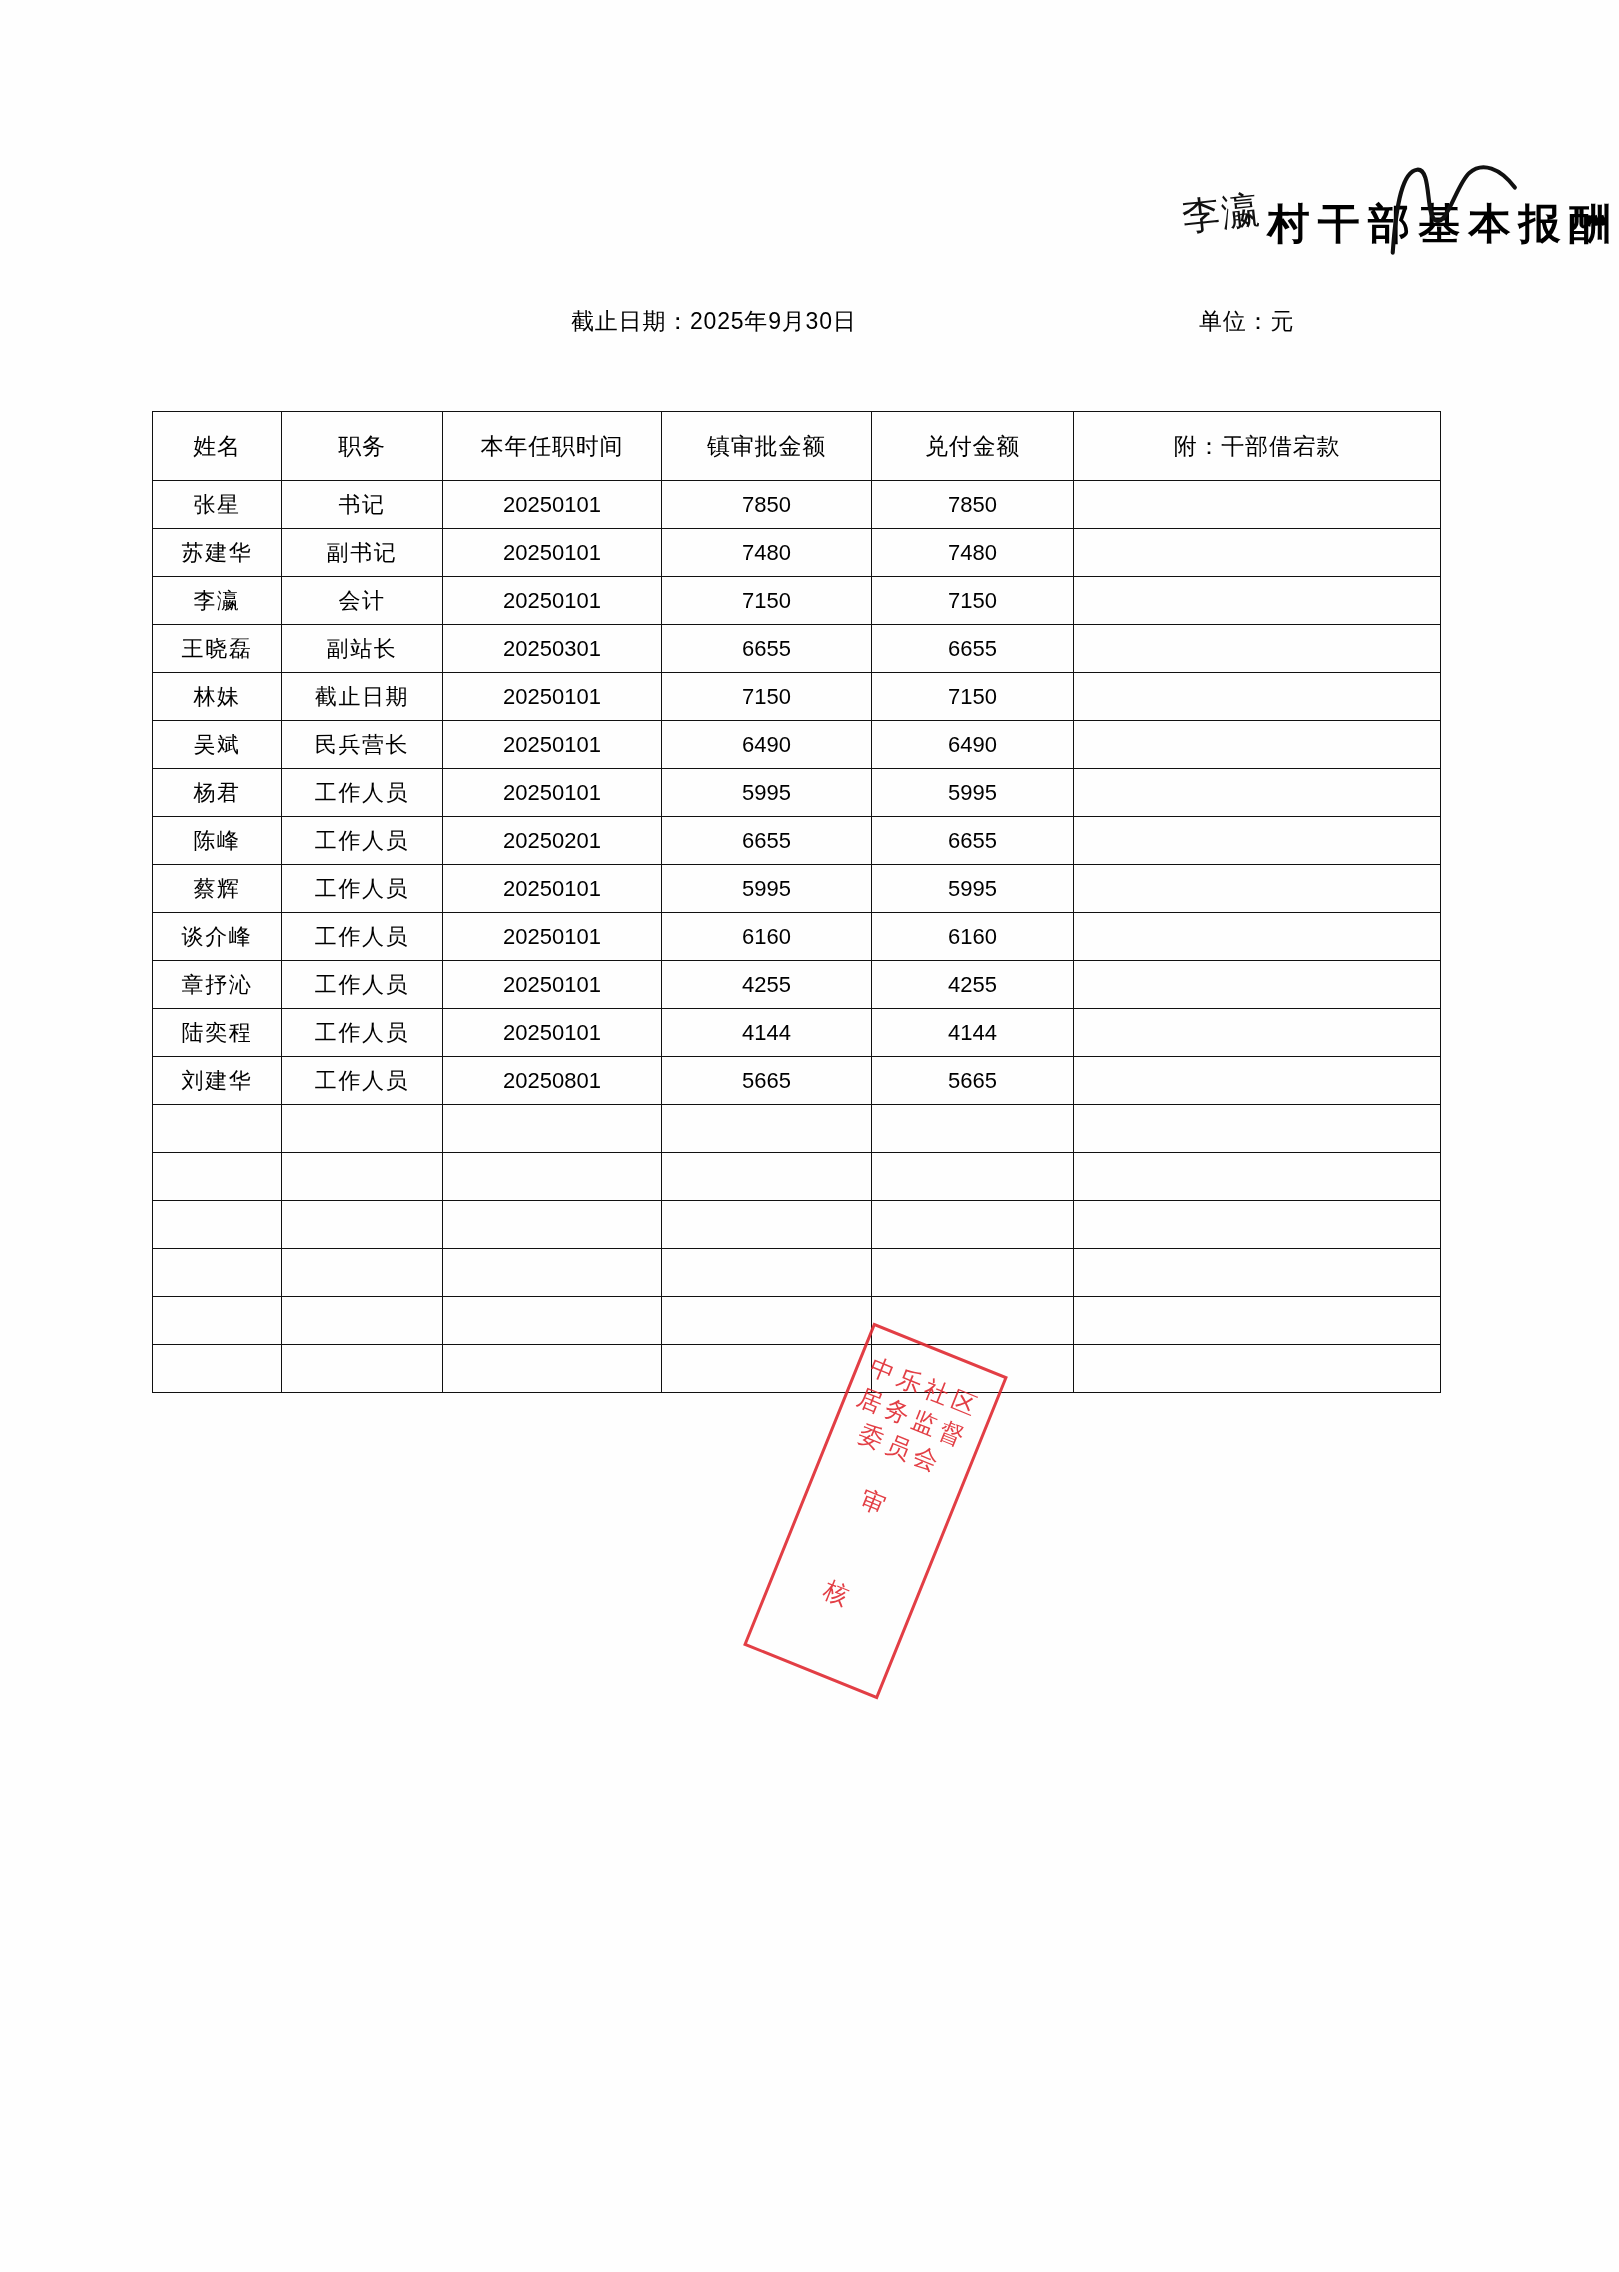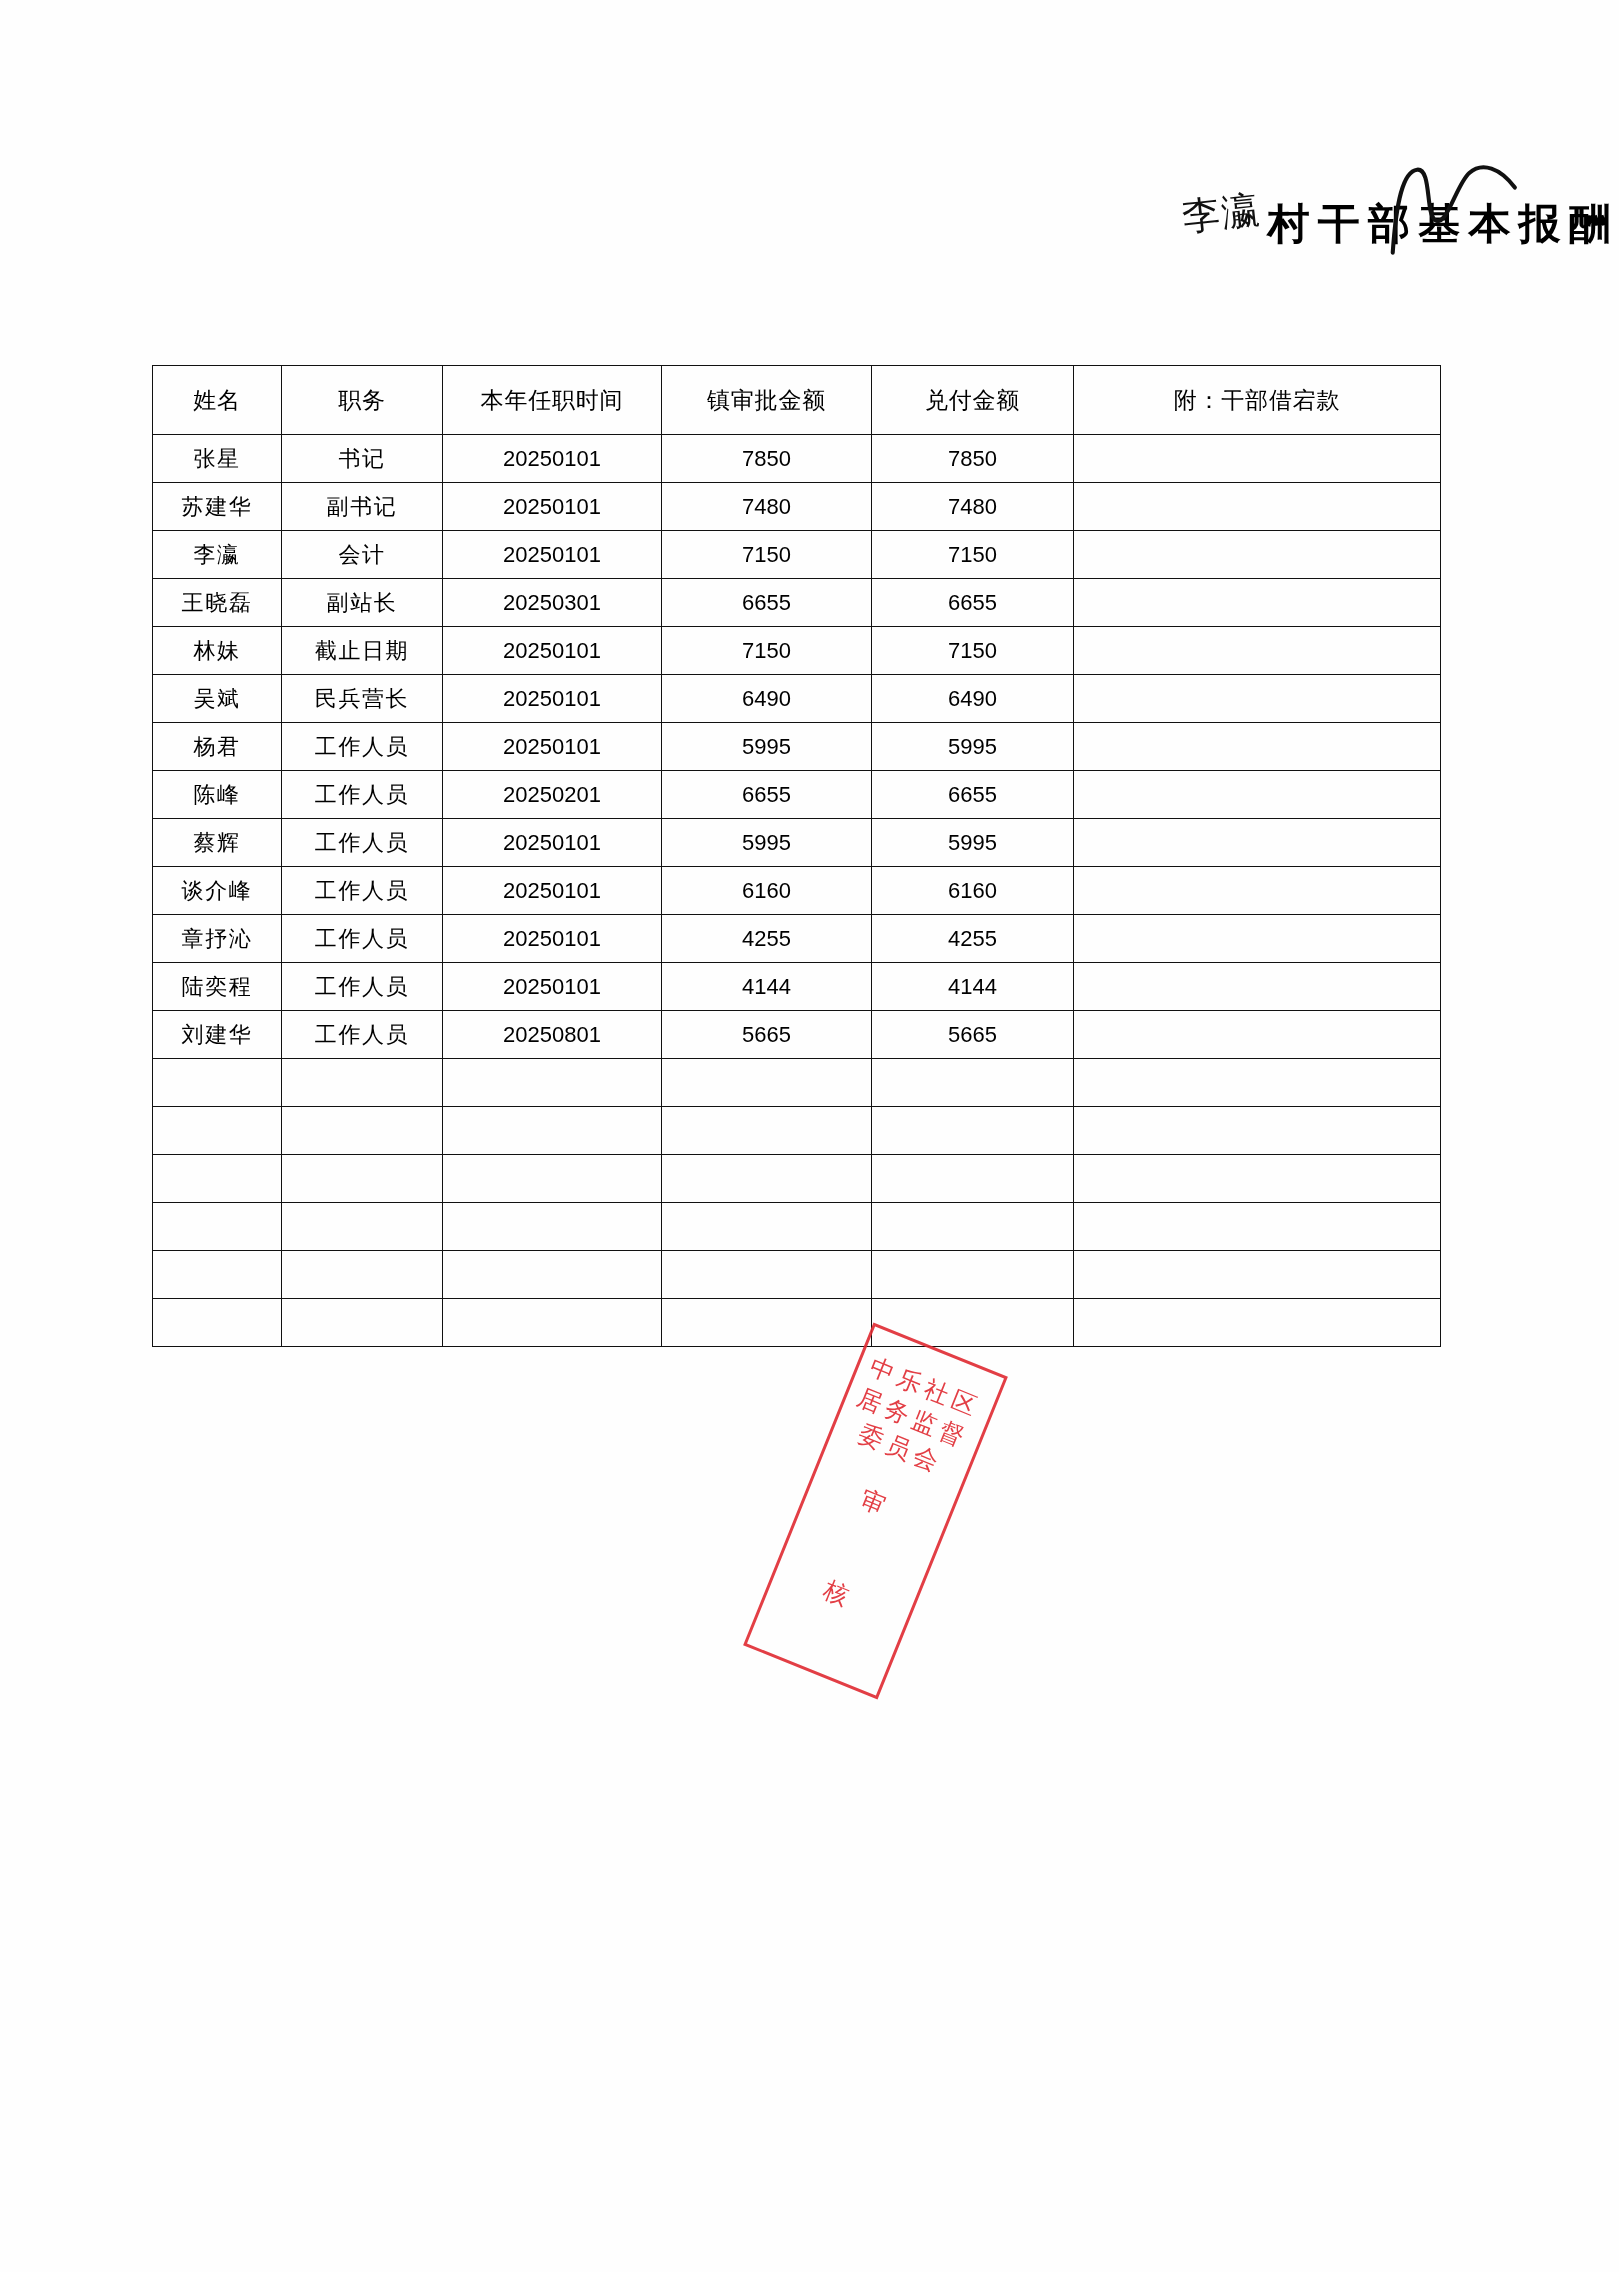--- a/index.html
+++ b/index.html
@@ -61,20 +61,21 @@
   .table-wrap {
     position: absolute;
     top: 365px;
     left: 152px;
     width: 1288px;
   }
   table.main {
     border-collapse: collapse;
     width: 1288px;
     table-layout: fixed;
+    margin-top: 46px;
   }
   table.main th, table.main td {
     border: 1.6px solid #111;
     text-align: center;
     vertical-align: middle;
     font-size: 22px;
     height: 47px;
     padding: 0;
   }
   table.main thead th {
@@ -190,20 +191,24 @@
     height: 114px;
   }
 </style>
 </head>
 <body>
 
 <div class="page">
 
   <div class="doc-title">村干部基本报酬</div>
 
+  <div class="subline">
+    <div class="deadline">截止日期：2025年9月30日</div>
+    <div class="unit">单位：元</div>
+  </div>
 
   <div class="signature">李瀛</div>
   <svg class="sig-mark" viewBox="0 0 200 140">
     <path d="M18 120 C 22 60, 30 20, 48 18 C 66 16, 58 72, 70 80 C 84 90, 96 36, 112 22 C 128 8, 150 16, 168 40" fill="none" stroke="#111" stroke-width="5" stroke-linecap="round"></path>
   </svg>
 
 
   <div class="table-wrap">
     <table class="main">
       <colgroup>

